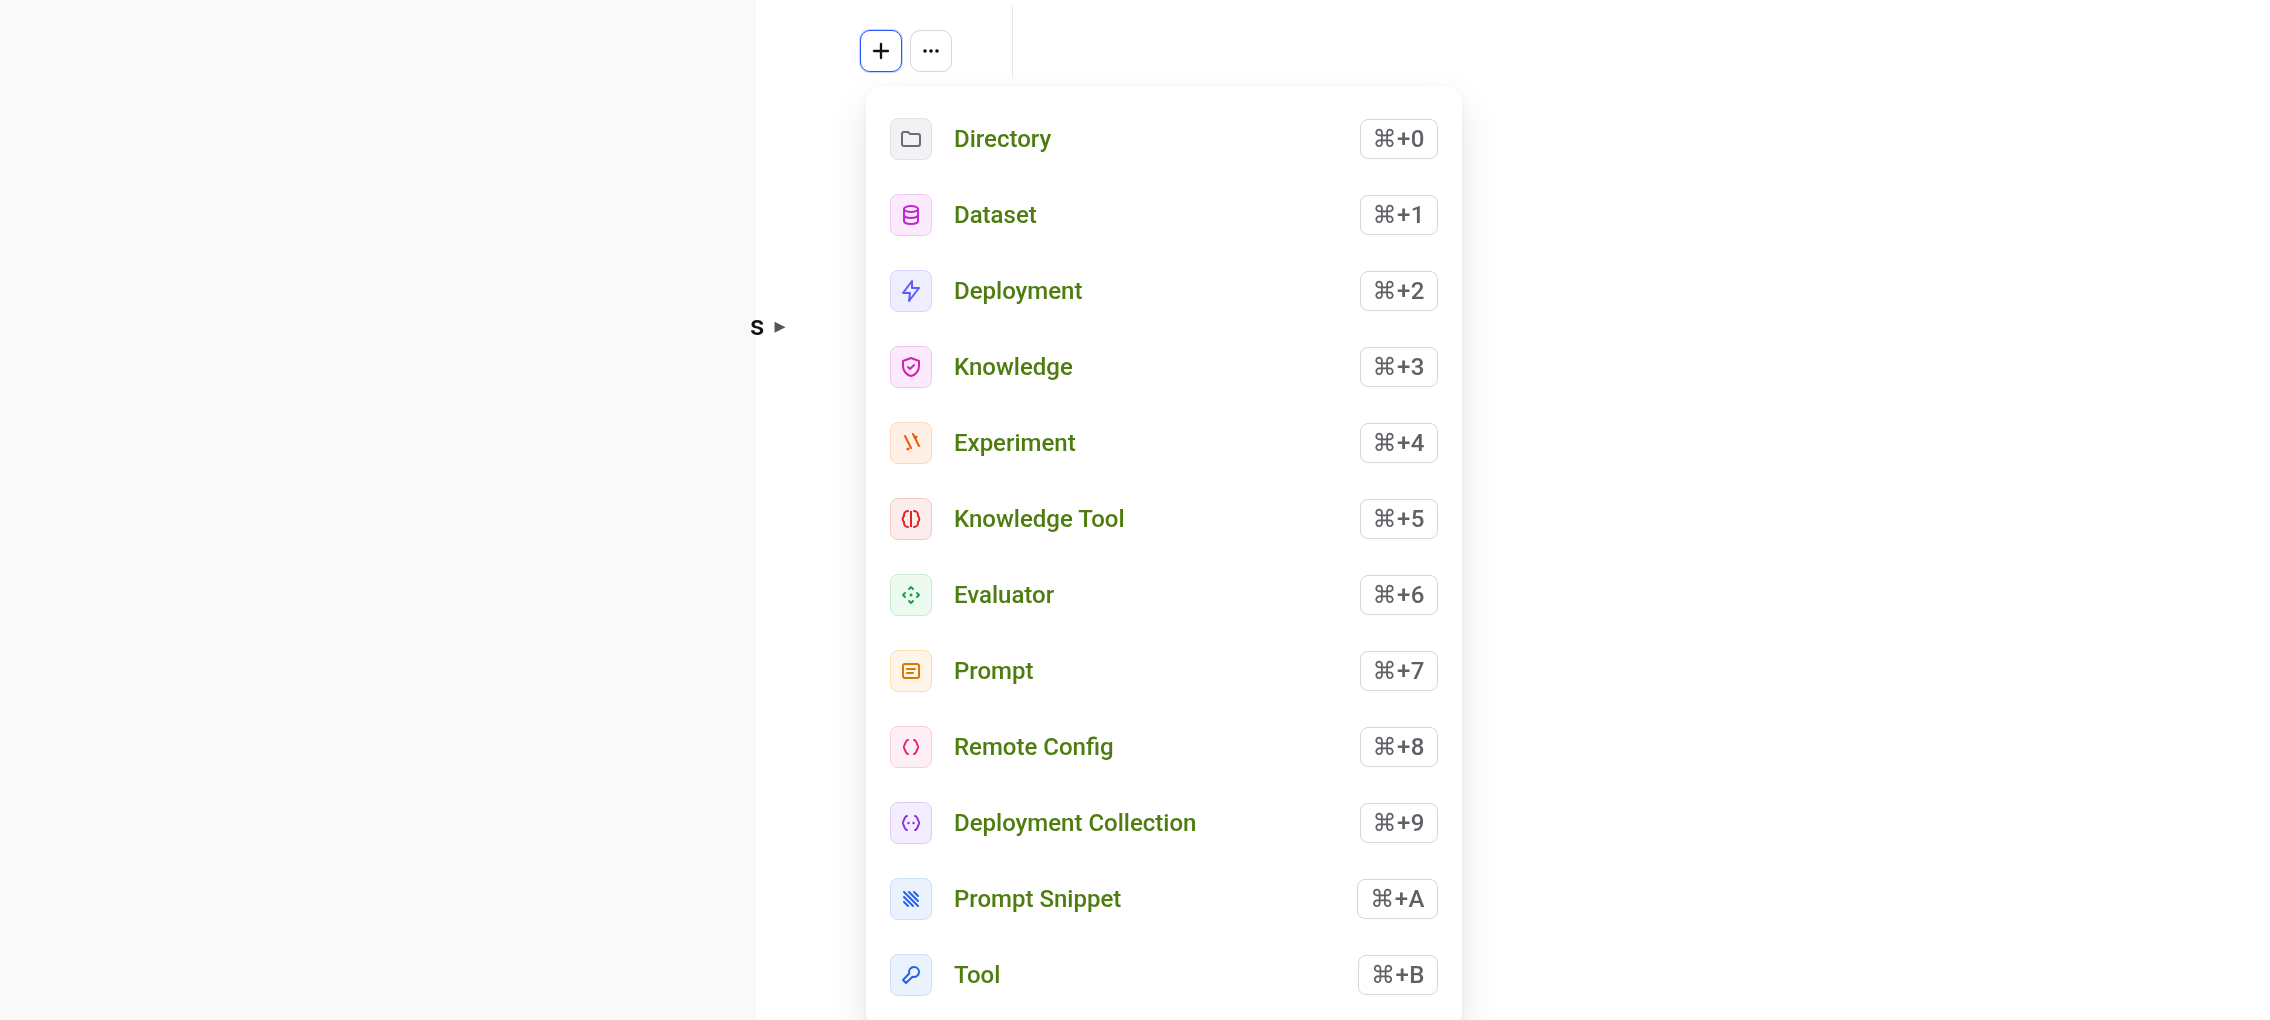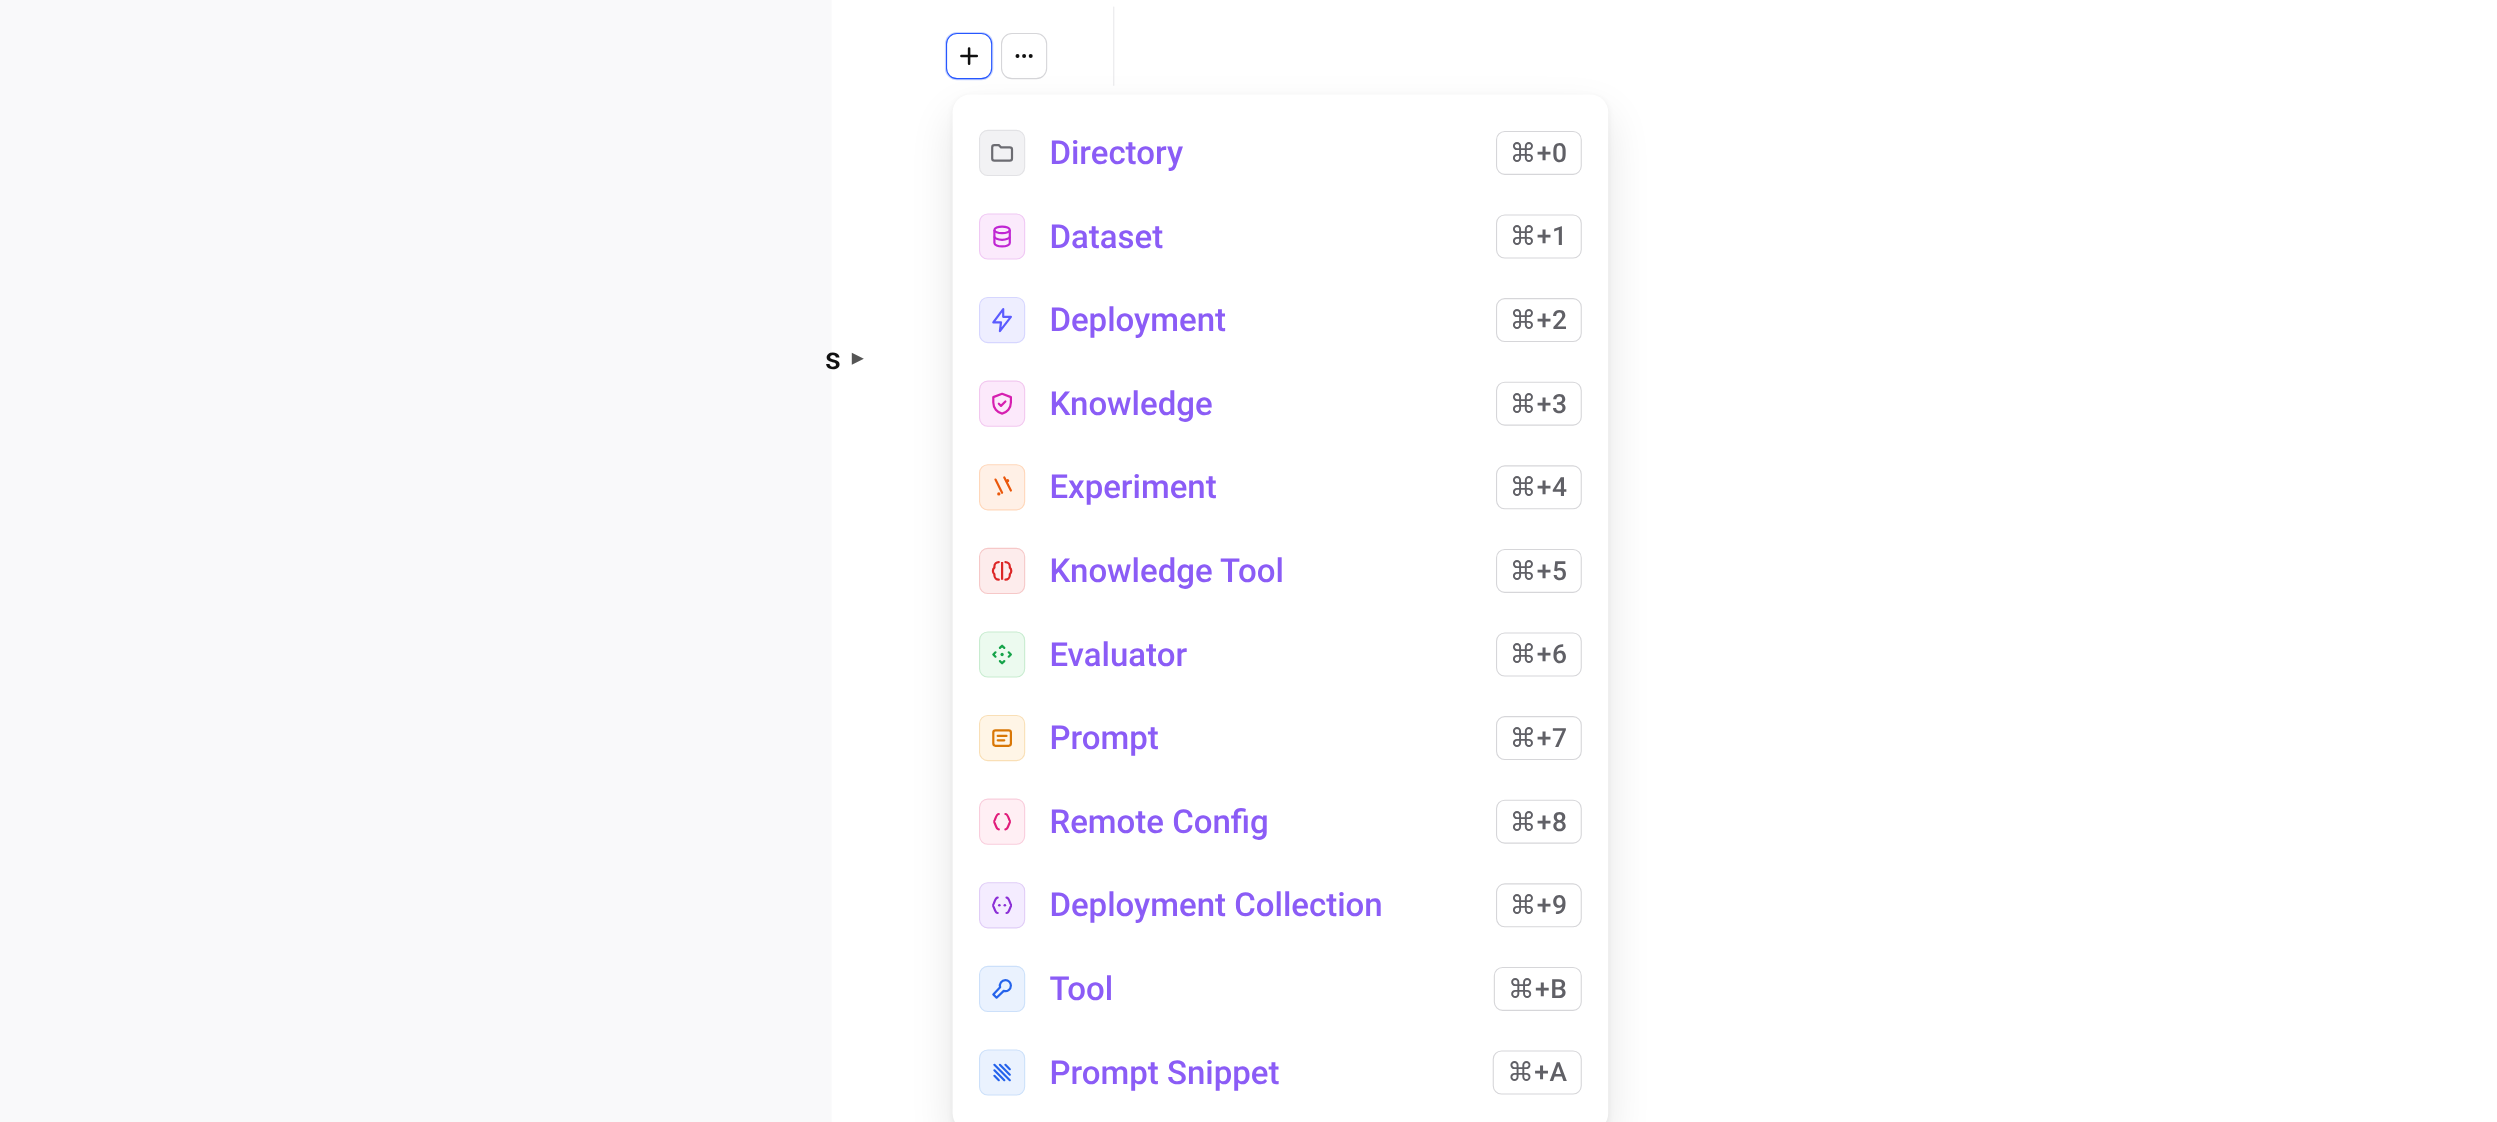--- a/index.html
+++ b/index.html
@@ -112,23 +112,23 @@
   .icon-fuchsia { background: #fce9fb; border: 1.5px solid #f2c7ef; }
   .icon-orange  { background: #fff0e6; border: 1.5px solid #ffd7ba; }
   .icon-red     { background: #fdecec; border: 1.5px solid #f6c8c8; }
   .icon-green   { background: #ecfaef; border: 1.5px solid #c8ecd0; }
   .icon-amber   { background: #fff5e6; border: 1.5px solid #f9dfb6; }
   .icon-pink    { background: #ffeff4; border: 1.5px solid #f9cddc; }
   .icon-purple  { background: #f4ecff; border: 1.5px solid #e0cdf7; }
   .icon-blue    { background: #eaf2fe; border: 1.5px solid #cce0fa; }
   .menu-label {
     flex: 1;
-    font-size: 30px;
+    font-size: 24px;
     font-weight: 500;
-    color: #8b5cf6;
+    color: #4d7c0f;
     white-space: nowrap;
   }
   .kbd {
     border: 1.5px solid #d6d6d9;
     border-radius: 8px;
     padding: 5px 12px;
     font-size: 24px;
     color: #606066;
     background: #ffffff;
     font-weight: 500;
@@ -276,32 +276,32 @@
           <circle cx="14.5" cy="12" r="1.2" fill="#8b2fd6"></circle>
         </svg>
       </div>
       <div class="menu-label">Deployment Collection</div>
       <div class="kbd">⌘+9</div>
     </div>
 
     <div class="menu-item">
       <div class="icon-tile icon-blue">
         <svg width="24" height="24" viewBox="0 0 24 24">
+          <path d="M5 5 L19 19 M5 10 L14 19 M10 5 L19 14 M5 15 L9 19 M15 5 L19 9" stroke="#2563eb" stroke-width="2" stroke-linecap="round"></path>
+        </svg>
+      </div>
+      <div class="menu-label">Prompt Snippet</div>
+      <div class="kbd">⌘+A</div>
+    </div>
+
+    <div class="menu-item">
+      <div class="icon-tile icon-blue">
+        <svg width="24" height="24" viewBox="0 0 24 24">
           <path d="M15 4 a5 5 0 0 1 5 5 a5 5 0 0 1-6.5 4.8 L7 20 L4 17 L10.2 10.5 A5 5 0 0 1 15 4 Z" fill="none" stroke="#2563eb" stroke-width="2" stroke-linejoin="round"></path>
         </svg>
       </div>
       <div class="menu-label">Tool</div>
       <div class="kbd">⌘+B</div>
     </div>
 
-    <div class="menu-item">
-      <div class="icon-tile icon-blue">
-        <svg width="24" height="24" viewBox="0 0 24 24">
-          <path d="M5 5 L19 19 M5 10 L14 19 M10 5 L19 14 M5 15 L9 19 M15 5 L19 9" stroke="#2563eb" stroke-width="2" stroke-linecap="round"></path>
-        </svg>
-      </div>
-      <div class="menu-label">Prompt Snippet</div>
-      <div class="kbd">⌘+A</div>
-    </div>
-
   </div>
 
 </div>
 
 </body></html>

